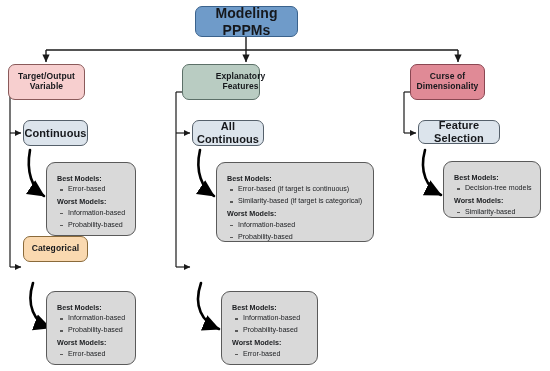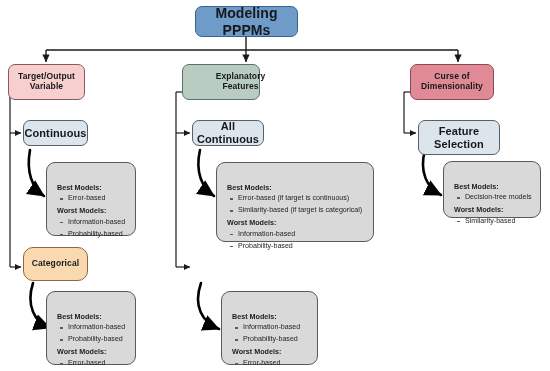--- a/index.html
+++ b/index.html
@@ -71,21 +71,21 @@
     background:#d9d9d9;
     border:1px solid #5a5a5a;
     border-radius:9px;
     padding:8px 9px 8px 10px;
     color:#1b1d20;
     font-size:7.1px;
     line-height:1.0;
   }
   .detail .hdr{
     font-weight:bold;
-    margin:13px 0 4px 0;
+    margin:4px 0 4px 0;
     font-size:7.2px;
   }
   .detail .hdr.second{ margin-top:5px; }
   .detail ul{
     list-style:none;
     margin:0 0 0 0;
     padding:0;
   }
   .detail li{
     position:relative;
@@ -167,38 +167,38 @@
   </div>
 
   <div class="node pink" style="left:8px; top:64px; width:77px; height:36px;justify-content:flex-end;">
     <span>Target/Output Variable</span>
   </div>
 
   <div class="node green" style="left:182px; top:64px; width:78px; height:36px;">
     <span>Explanatory Features</span>
   </div>
 
-  <div class="node crimson" style="left:410px; top:64px; width:84px; height:36px;">
+  <div class="node crimson" style="left:410px; top:64px; width:75px; height:36px;">
     <span>Curse of Dimensionality</span>
   </div>
 
   <div class="node bluegray" style="left:23px; top:120px; width:65px; height:26px;">
     <span>Continuous</span>
   </div>
 
-  <div class="node orange" style="left:23px; top:247px; width:65px; height:34px;border-radius:10px;">
+  <div class="node orange" style="left:23px; top:236px; width:65px; height:26px;">
     <span>Categorical</span>
   </div>
 
   <div class="node bluegray" style="left:192px; top:120px; width:72px; height:26px;text-align:center;">
     <span>All Continuous</span>
   </div>
 
 
-  <div class="node bluegray" style="left:418px; top:120px; width:82px; height:35px;">
+  <div class="node bluegray" style="left:418px; top:120px; width:82px; height:24px;">
     <span>Feature Selection</span>
   </div>
 
   <div class="detail" style="left:46px; top:162px; width:90px; height:74px;">
     <div class="hdr">Best Models:</div>
     <ul>
       <li>Error-based</li>
     </ul>
     <div class="hdr second">Worst Models:</div>
     <ul>

